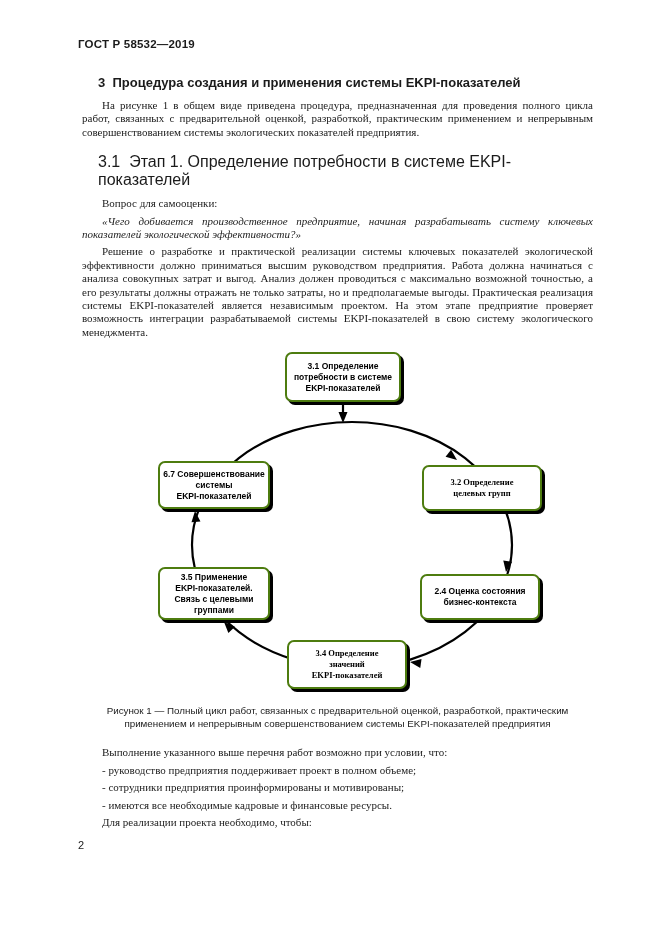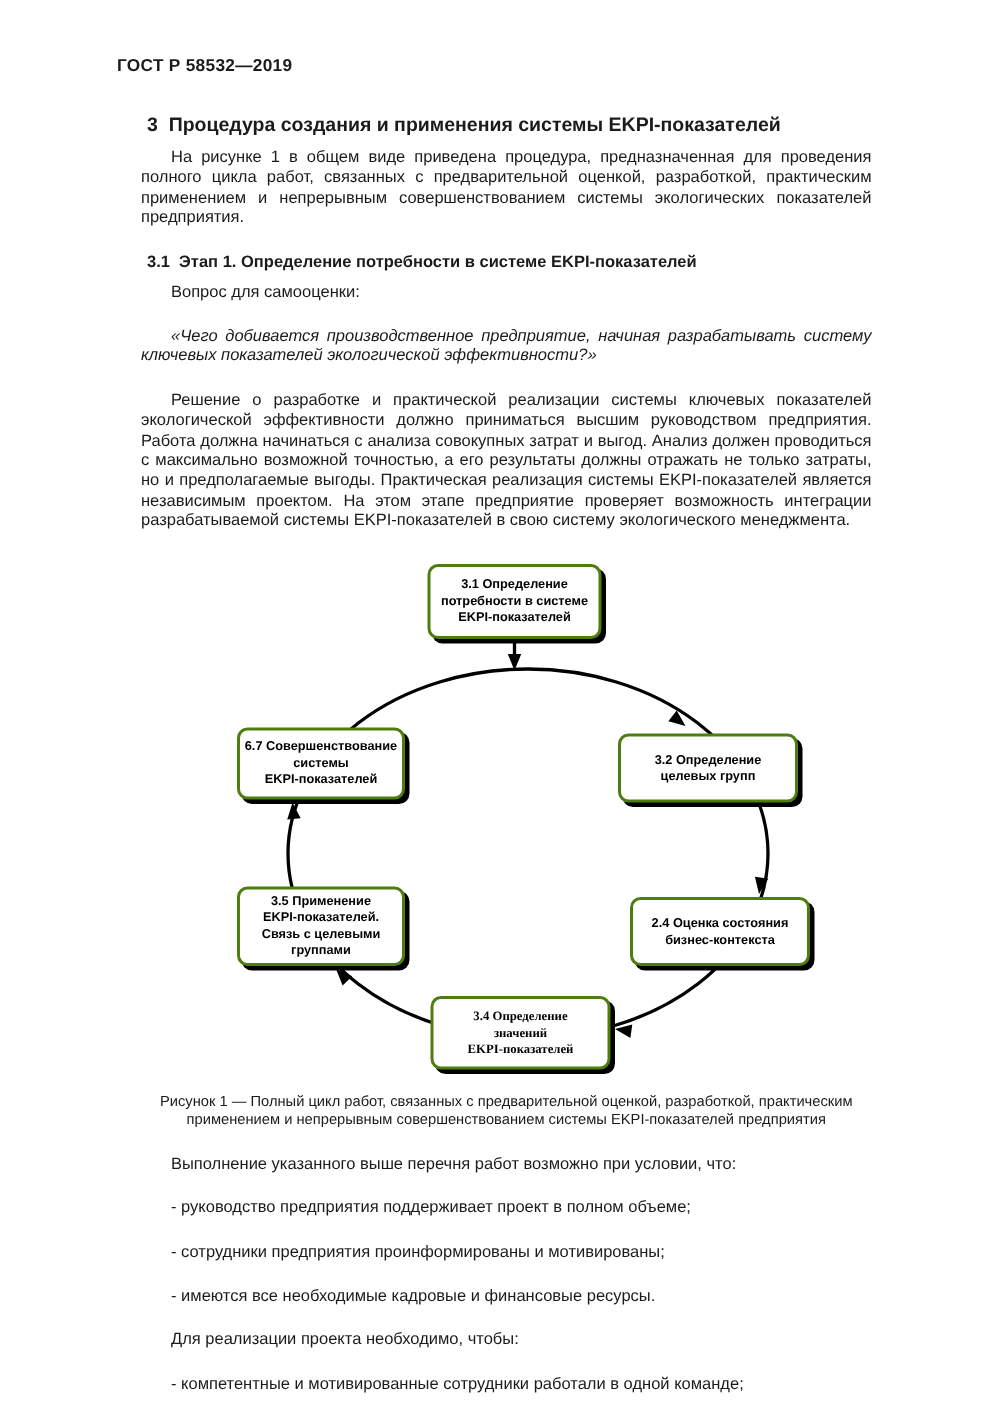--- a/index.html
+++ b/index.html
@@ -20,31 +20,32 @@
     letter-spacing: 0.2px;
     margin: 0;
   }
   h1.section-title {
     font-size: 13px;
     font-weight: bold;
     margin: 25px 0 0 0;
     padding-left: 20px;
   }
   h2.subsection-title {
-    font-size: 11px;
-    font-weight: bold;
+    font-size: 16px;
+    font-weight: normal;
     margin: 14px 0 0 0;
     padding-left: 20px;
   }
   p.body-par {
     font-size: 11px;
     line-height: 13.4px;
     text-align: justify;
     text-indent: 20px;
-    margin: 16px;
+    margin: 4px;
+    font-family: Liberation Serif, serif;
   }
   p.first-par { margin-top: 9px; }
   p.lead-par { margin-top: 8px; }
   p.quote-par { font-style: italic; }
   
   .figure-wrap {
     position: relative;
     width: 420px;
     height: 348px;
     margin: 8px 0 0 62px;
@@ -61,21 +62,21 @@
     align-items: center;
     justify-content: center;
     text-align: center;
     font-size: 8.5px;
     font-weight: bold;
     line-height: 11px;
     white-space: pre-line;
     color: #000;
   }
   .box-31 { left: 145px; top: 5px;   width: 116px; height: 50px; }
-  .box-32 { left: 272px; top: 118px; width: 120px; height: 46px; }
+  .box-32 { left: 282px; top: 118px; width: 120px; height: 46px; font-family: Liberation Serif, serif; }
   .box-33 { left: 280px; top: 227px; width: 120px; height: 46px; }
   .box-34 { left: 147px; top: 293px; width: 120px; height: 49px; font-family: Liberation Serif, serif; }
   .box-35 { left: 18px;  top: 220px; width: 112px; height: 53px; }
   .box-36 { left: 18px;  top: 114px; width: 112px; height: 48px; }
   .figure-caption {
     font-size: 9.8px;
     line-height: 12.5px;
     text-align: center;
     margin: 10px auto 16px auto;
     width: 512px;
@@ -135,17 +136,16 @@
 EKPI-показателей</div>
   </div>
 
   <p class="figure-caption">Рисунок 1 — Полный цикл работ, связанных с предварительной оценкой, разработкой, практическим применением и непрерывным совершенствованием системы EKPI-показателей предприятия</p>
 
   <p class="body-par lead-par">Выполнение указанного выше перечня работ возможно при условии, что:</p>
   <p class="body-par">- руководство предприятия поддерживает проект в полном объеме;</p>
   <p class="body-par">- сотрудники предприятия проинформированы и мотивированы;</p>
   <p class="body-par">- имеются все необходимые кадровые и финансовые ресурсы.</p>
   <p class="body-par">Для реализации проекта необходимо, чтобы:</p>
-  <p class="body-par">- компетентные и мотивированные сотрудники работали в одной команде;</p>
 
   <p class="page-number">2</p>
 
 </div>
 
 </body></html>

